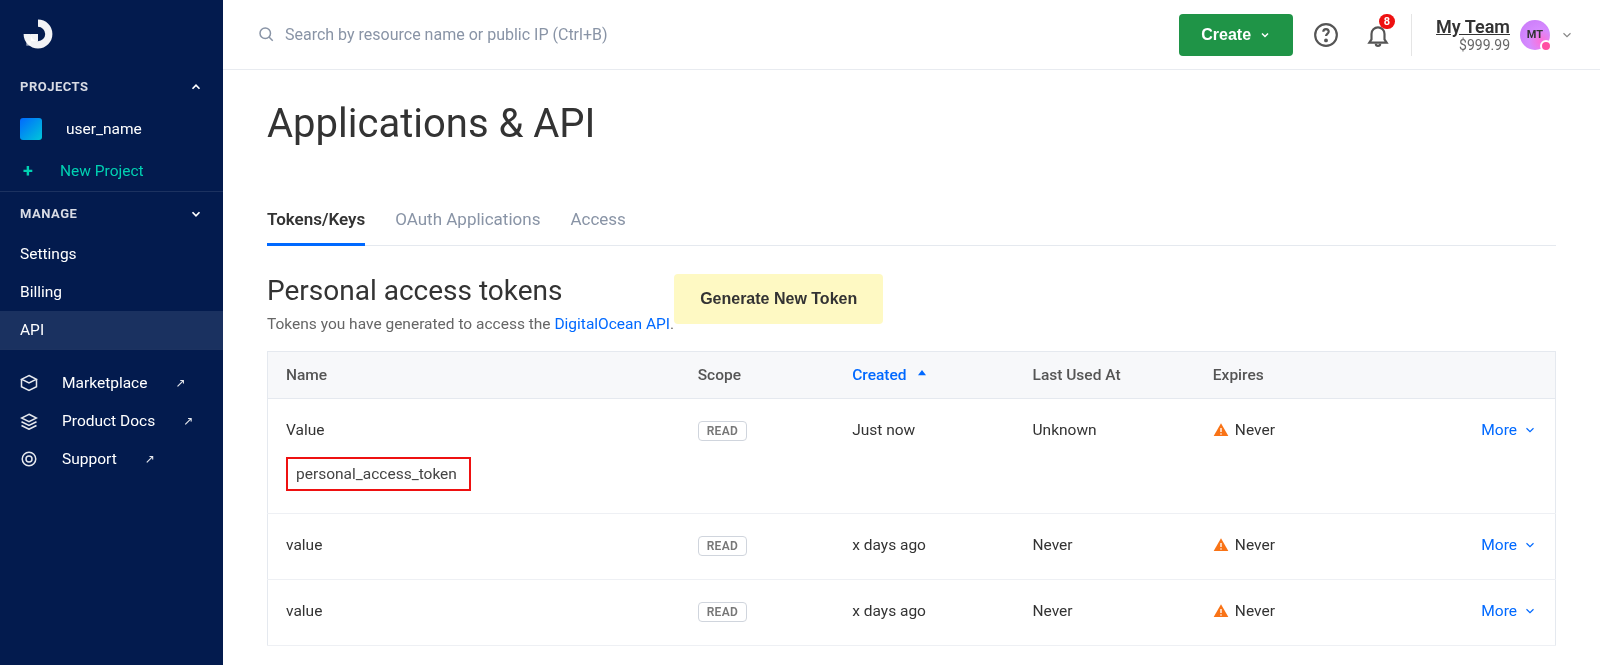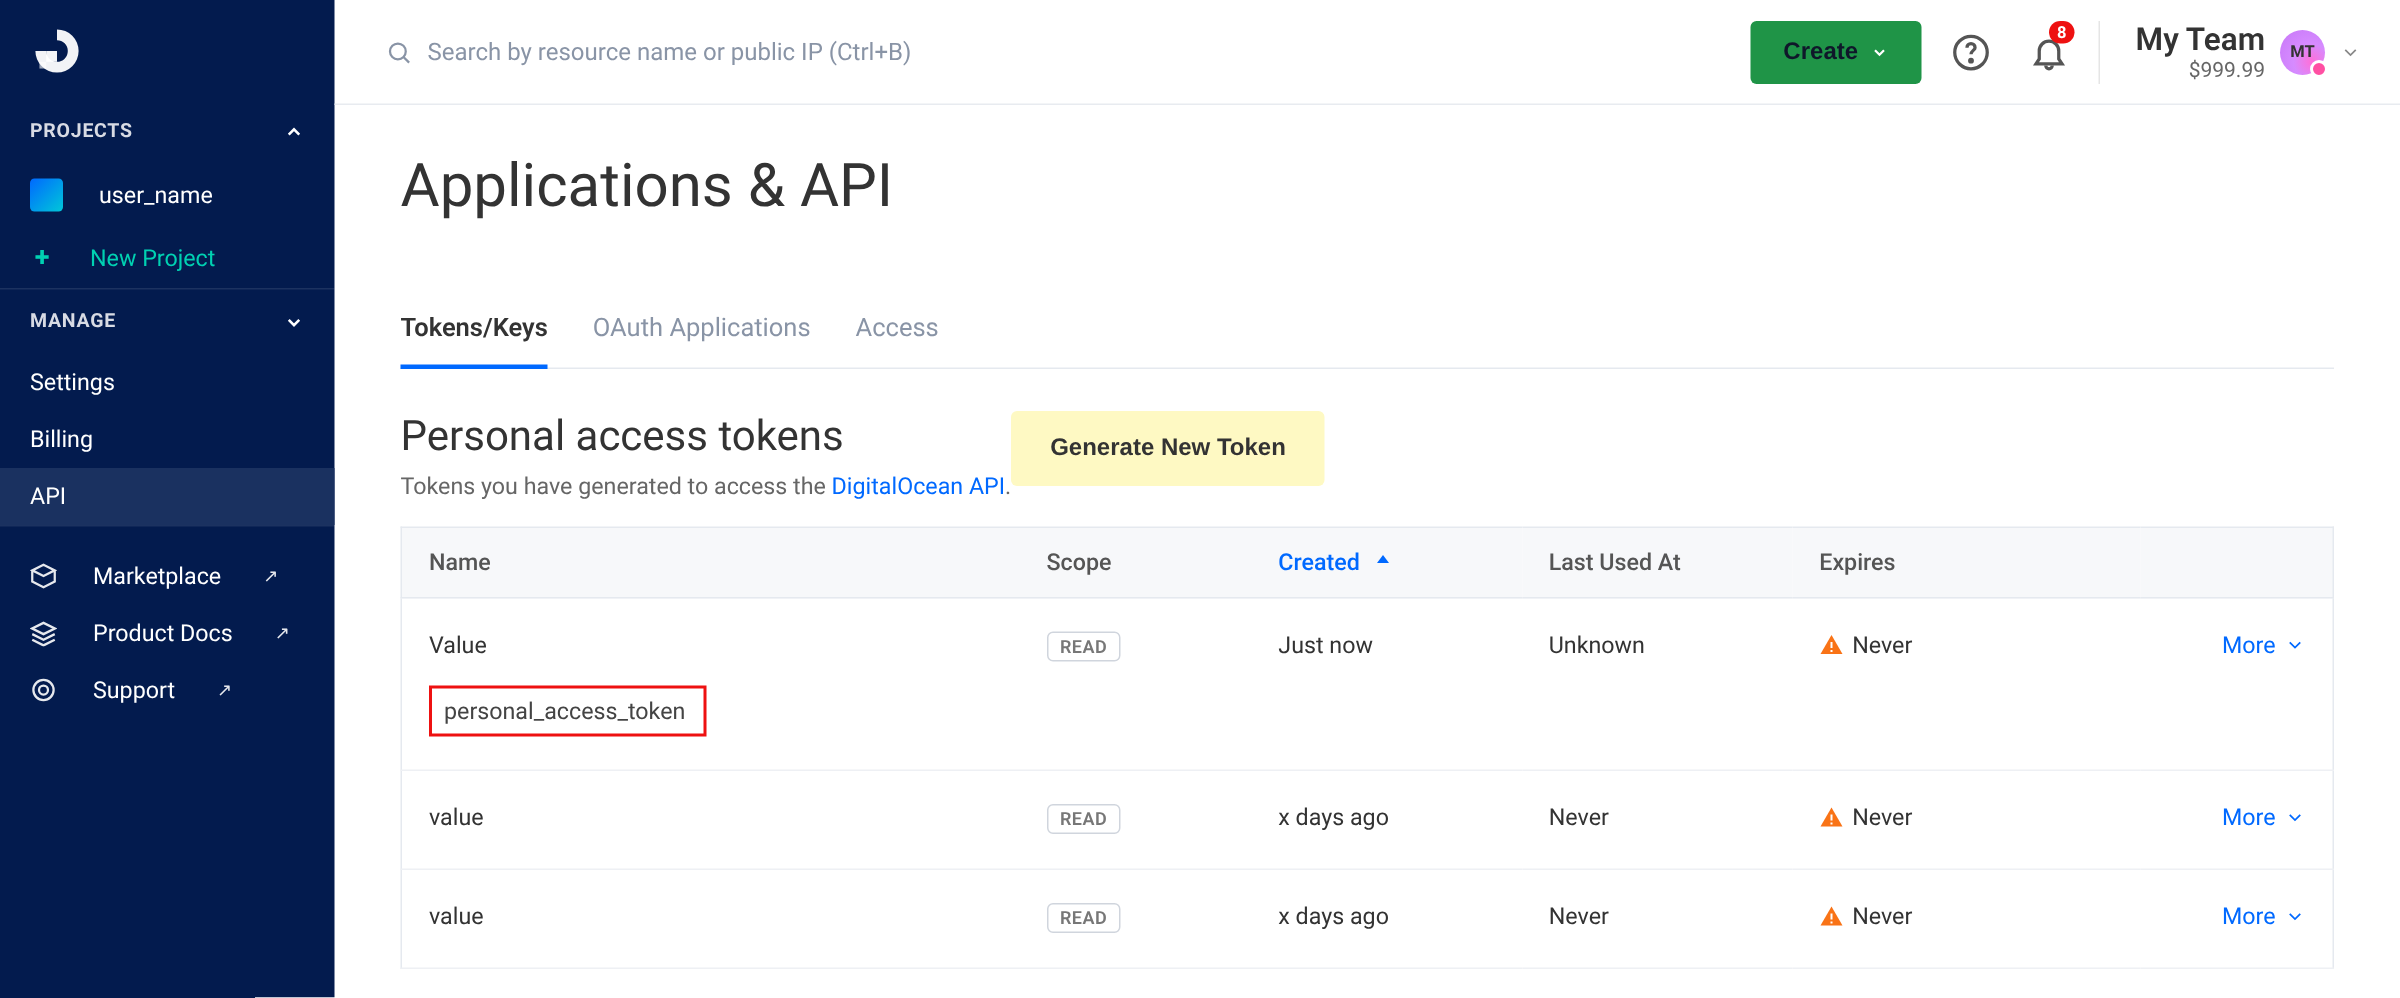--- a/index.html
+++ b/index.html
@@ -16,28 +16,28 @@
     .side-item.active { background: #1a3160; }
     .project-icon { width: 22px; height: 22px; background: linear-gradient(135deg, #0069ff 0%, #00c7d9 100%); border-radius: 3px; }
     .new-project { color: #00d1b2; }
     .plus { font-weight: 700; font-size: 18px; width: 16px; display: inline-block; text-align: center; }
     .side-item .ext { margin-left: 4px; font-size: 12px; opacity: .9; }
     .link-icon { width: 18px; height: 18px; opacity: .9; }
 
     
     .main { flex: 1; display: flex; flex-direction: column; }
     .topbar { display: flex; align-items: center; padding: 14px 20px; border-bottom: 1px solid #e8ebf0; gap: 14px; height: 70px; }
-    .search { display: flex; align-items: center; gap: 10px; flex: 1; color: #8994a6; font-size: 16px; padding-left: 14px; }
-    .create-btn-real { background: #1f9447; color:#0f172a; border:none; border-radius:4px; padding: 12px 22px; font-size:16px; font-weight:600; display:flex; align-items:center; gap:8px; cursor:pointer; }
+    .search { display: flex; gap: 10px; flex: 1; color: #8994a6; font-size: 16px; padding-left: 14px; }
+    .create-btn-real { background: #1f9447; color:#ffffff; border:none; border-radius:4px; padding: 12px 22px; font-size:16px; font-weight:600; display:flex; align-items:center; gap:8px; cursor:pointer; }
     .icon-btn { width: 38px; height: 38px; display:flex; align-items:center; justify-content:center; cursor:pointer; position: relative; }
     .badge { position: absolute; top: -2px; right: 2px; background: #e11; color:#fff; font-size:11px; font-weight:700; border-radius: 10px; padding: 1px 5px; }
     .divider-v { width:1px; height:42px; background:#e5e5e5; }
     .team-area { display:flex; align-items:center; gap:10px; padding: 0 6px 0 10px; cursor:pointer; }
     .team-text { text-align:right; }
-    .team-name { font-weight:600; font-size:21px; }
+    .team-name { font-weight:600; font-size:18px;text-decoration:underline; }
     .team-balance { color:#666; font-size:14px; }
     .avatar { width:30px; height:30px; border-radius:50%; background: radial-gradient(circle at 70% 70%, #ff6fd8 0%, #d68bff 40%, #c777f7 100%); position:relative; display:flex; align-items:center; justify-content:center; font-size:11px; font-weight:700; color:#333;}
     .avatar-dot { position:absolute; right:-2px; bottom:-2px; width:12px; height:12px; border-radius:50%; background:#ff4fa3; border:2px solid #fff; }
 
     
     .content { padding: 30px 44px; }
     .page-title { font-size: 40px; font-weight: 400; color: #333; margin-bottom: 54px; }
     .tabs { display:flex; gap: 30px; border-bottom: 1px solid #e5e9ef; margin-bottom: 28px; }
     .tab { padding: 8px 0 14px; font-size: 17px; color: #8994a6; cursor:pointer; }
     .tab.active { color: #333; font-weight:600; border-bottom: 3px solid #0069ff; margin-bottom: -1px; }

